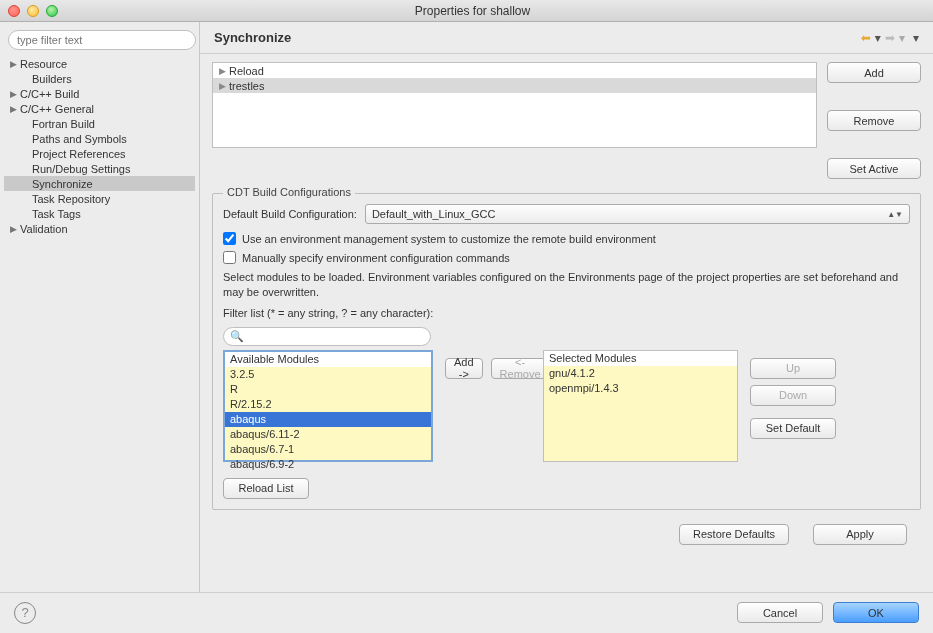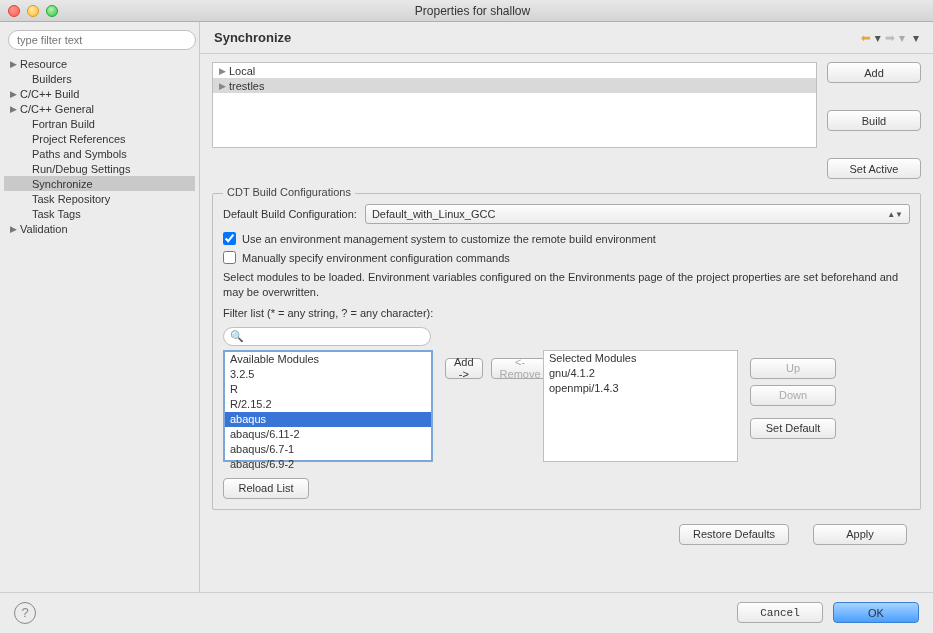--- a/index.html
+++ b/index.html
@@ -180,21 +180,21 @@
   background: #fff;
   display: flex;
   align-items: center;
   padding: 0 6px;
   margin-bottom: 4px;
 }
 .search .mag { color: #999; font-size: 11px; margin-right: 4px; }
 .search input { border: none; outline: none; flex: 1; font-size: 11px; }
 .module-row { display: flex; gap: 12px; align-items: flex-start; }
 .listbox {
-  background: #ffffff;
+  background: #fef9c3;
   border: 1px solid #bfbfbf;
   font-size: 11px;
 }
 .listbox.avail { width: 210px; height: 112px; border: 2px solid #7aa7d7; }
 .listbox.selmods { width: 195px; height: 112px; }
 .listbox .hdr { padding: 2px 5px; background: #fff; border-bottom: 0; }
 .listbox .row { padding: 1px 5px; height: 15px; display: flex; align-items: center; }
 .listbox .row.hl { background: #3875d7; color: #fff; }
 .mod-btns { display: flex; flex-direction: row; gap: 8px; width: 86px; margin-top: 8px; }
 .reorder-btns { display: flex; flex-direction: column; gap: 6px; width: 86px; margin-top: 8px; }
@@ -257,25 +257,25 @@
         <li class="">
           <span class="arrow">▶</span>
           <span>C/C++ General</span>
         </li>
         <li class="indent1 ">
           <span class="arrow"></span>
           <span>Fortran Build</span>
         </li>
         <li class="indent1 ">
           <span class="arrow"></span>
+          <span>Paths and Symbols</span>
+        </li>
+        <li class="indent1 ">
+          <span class="arrow"></span>
           <span>Project References</span>
-        </li>
-        <li class="indent1 ">
-          <span class="arrow"></span>
-          <span>Paths and Symbols</span>
         </li>
         <li class="indent1 ">
           <span class="arrow"></span>
           <span>Run/Debug Settings</span>
         </li>
         <li class="indent1 selected">
           <span class="arrow"></span>
           <span>Synchronize</span>
         </li>
         <li class="indent1 ">
@@ -303,30 +303,30 @@
         <span class="nav-menu disabled">▾</span>
         <span class="nav-menu" style="margin-left:4px;">▾</span>
       </div>
     </div>
 
     <div class="main-body">
       <div class="conn-row">
         <div class="conn-list" id="conn-list">
             <div class="conn-item">
               <span class="arrow">▶</span>
-              <span>Local</span>
+              <span>Reload</span>
             </div>
             <div class="conn-item sel">
               <span class="arrow">▶</span>
               <span>trestles</span>
             </div>
           </div>
         <div class="conn-buttons">
           <div class="mac-btn">Add</div>
-          <div class="mac-btn">Build</div>
+          <div class="mac-btn">Remove</div>
           <div class="mac-btn">Set Active</div>
         </div>
       </div>
 
       <div class="group">
         <div class="group-title">CDT Build Configurations</div>
 
         <div class="form-row">
           <span>Default Build Configuration:</span>
           <div class="select">
@@ -388,16 +388,16 @@
         <div class="mac-btn" style="width:110px;">Restore Defaults</div>
         <div class="mac-btn" style="width:94px;">Apply</div>
       </div>
     </div>
   </div>
 </div>
 
 <div class="bottom-bar">
   <div class="help-icon">?</div>
   <div class="bottom-right">
-    <div class="mac-btn" style="width:86px;font-family:Liberation Mono, monospace;">Cancel</div>
+    <div class="mac-btn" style="width:86px;">Cancel</div>
     <div class="mac-btn primary" style="width:86px;">OK</div>
   </div>
 </div>
 
 </body></html>

